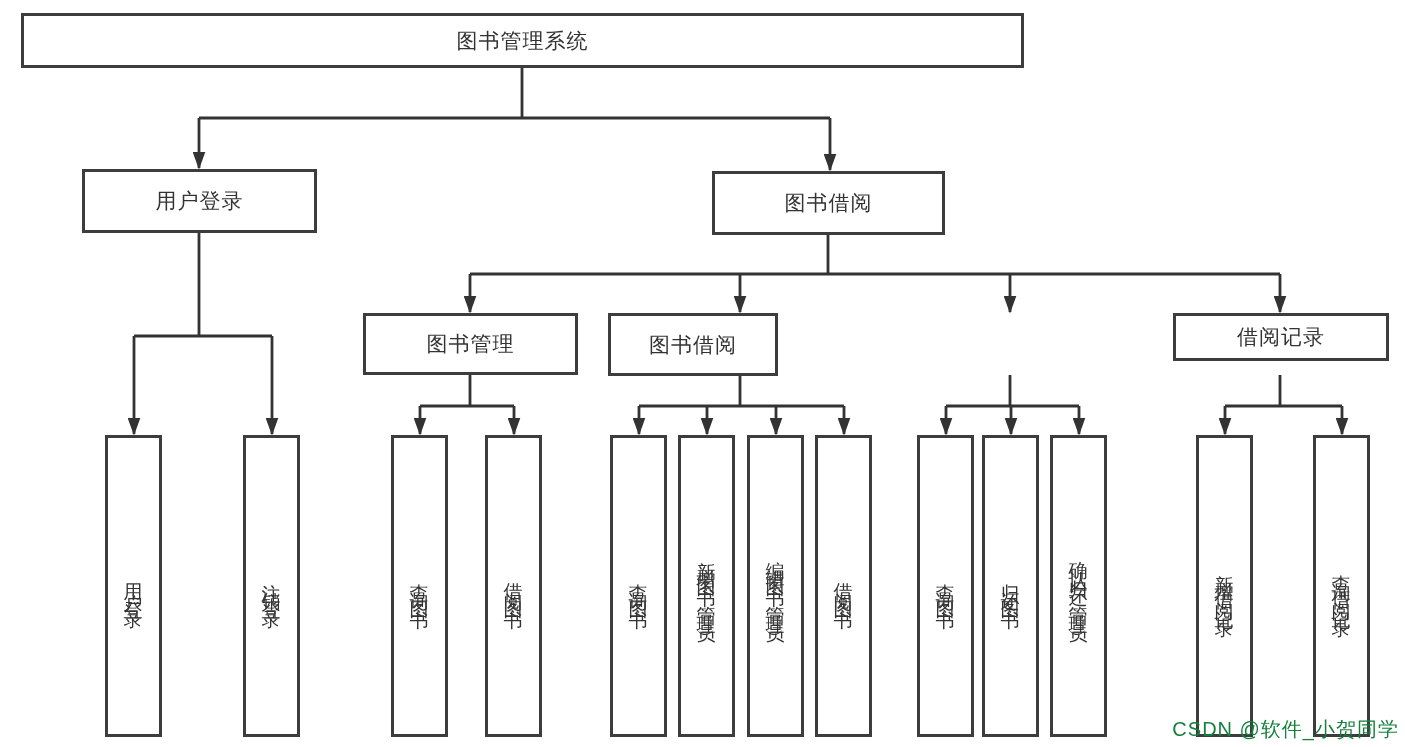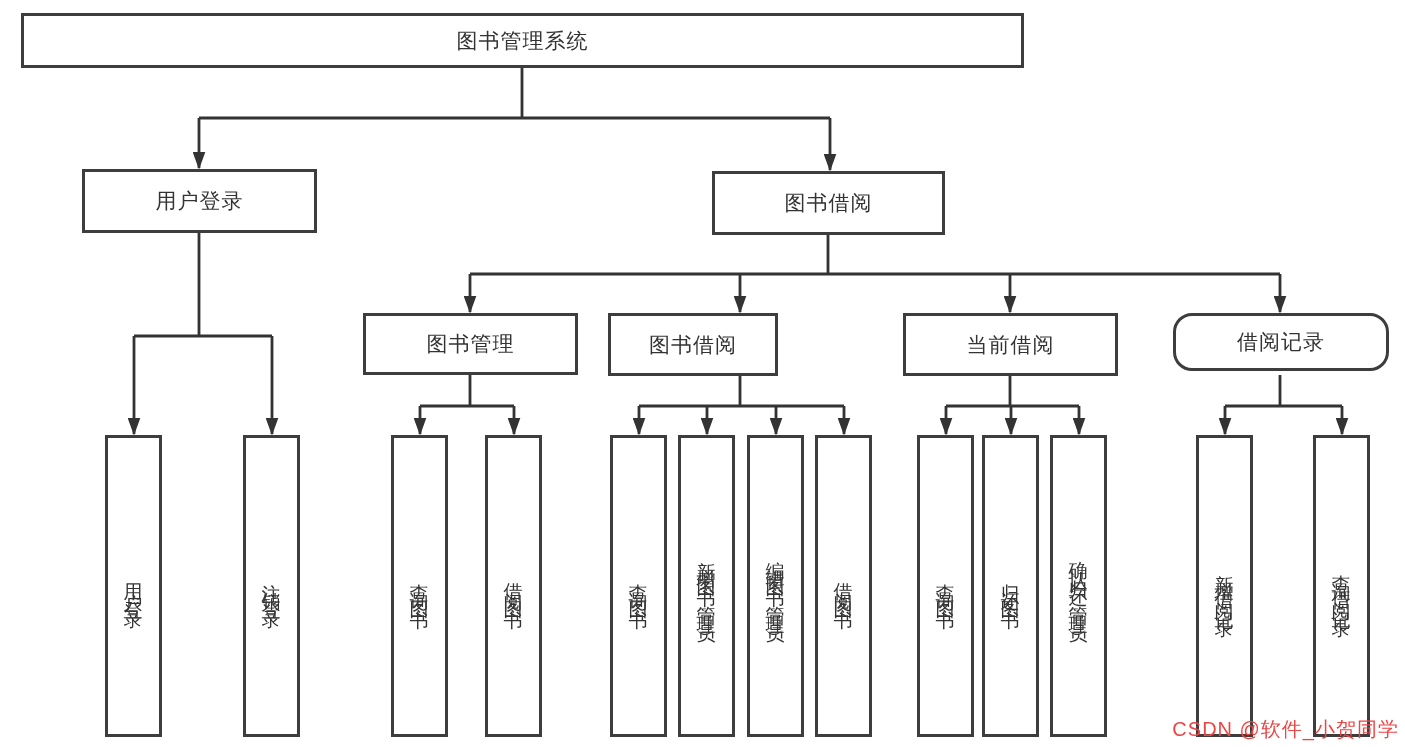--- a/index.html
+++ b/index.html
@@ -29,21 +29,21 @@
     font-size:19px;
     letter-spacing:9px;
     color:#333333;
     line-height:1;
   }
   .watermark{
     position:absolute;
     right:6px;
     bottom:4px;
     font-size:20px;
-    color:#ef4444;
+    color:#15803d;
     letter-spacing:1px;
     white-space:nowrap;
   }
 </style>
 </head>
 <body>
 
 <div class="stage">
 
   <svg class="connectors" width="1405" height="747" viewBox="0 0 1405 747">
@@ -84,22 +84,21 @@
     </g>
   </svg>
 
   <div class="box hbox root" style="left:21px;top:13px;width:1003px;height:55px;">图书管理系统</div>
 
   <div class="box hbox" style="left:82px;top:169px;width:235px;height:64px;">用户登录</div>
   <div class="box hbox" style="left:712px;top:171px;width:233px;height:64px;">图书借阅</div>
 
   <div class="box hbox" style="left:363px;top:313px;width:215px;height:62px;">图书管理</div>
   <div class="box hbox" style="left:608px;top:313px;width:170px;height:63px;">图书借阅</div>
-  <div class="box hbox" style="left:903px;top:313px;width:215px;height:63px;">当前借阅</div>
-  <div class="box hbox" style="left:1173px;top:313px;width:216px;height:58px;border-radius:19px;">借阅记录</div>
+  <div class="box hbox" style="left:1173px;top:313px;width:216px;height:48px;">借阅记录</div>
 
   <div class="box vbox" style="left:105px;top:435px;width:57px;height:302px;">
     <span class="vlabel">用户登录</span>
   </div>
   <div class="box vbox" style="left:243px;top:435px;width:57px;height:302px;">
     <span class="vlabel">注销登录</span>
   </div>
 
   <div class="box vbox" style="left:391px;top:435px;width:57px;height:302px;">
     <span class="vlabel">查询图书</span>

